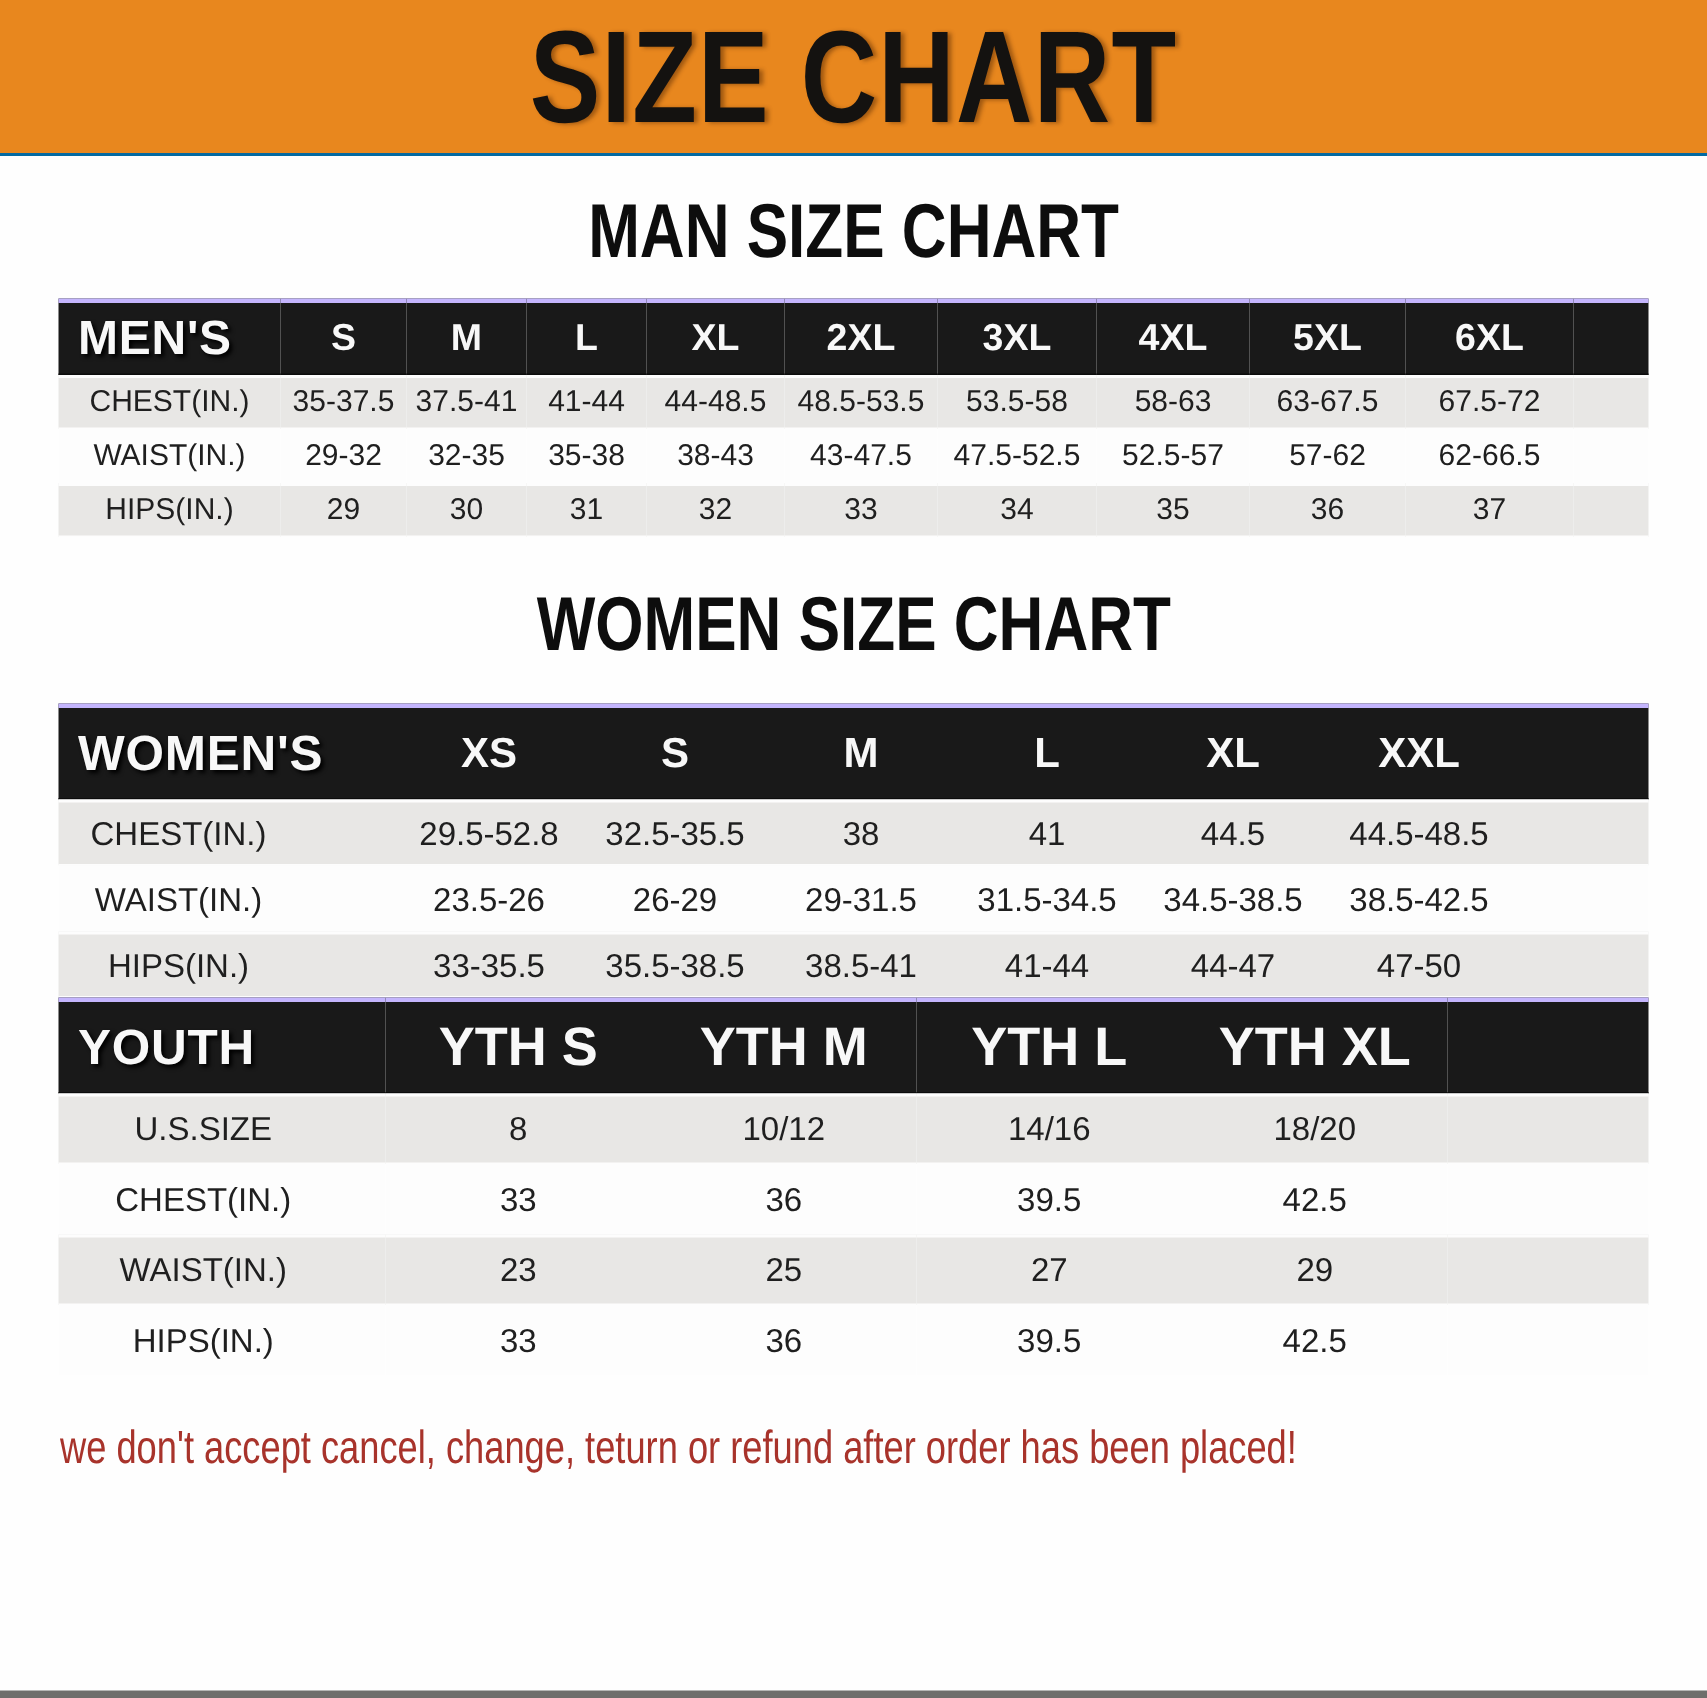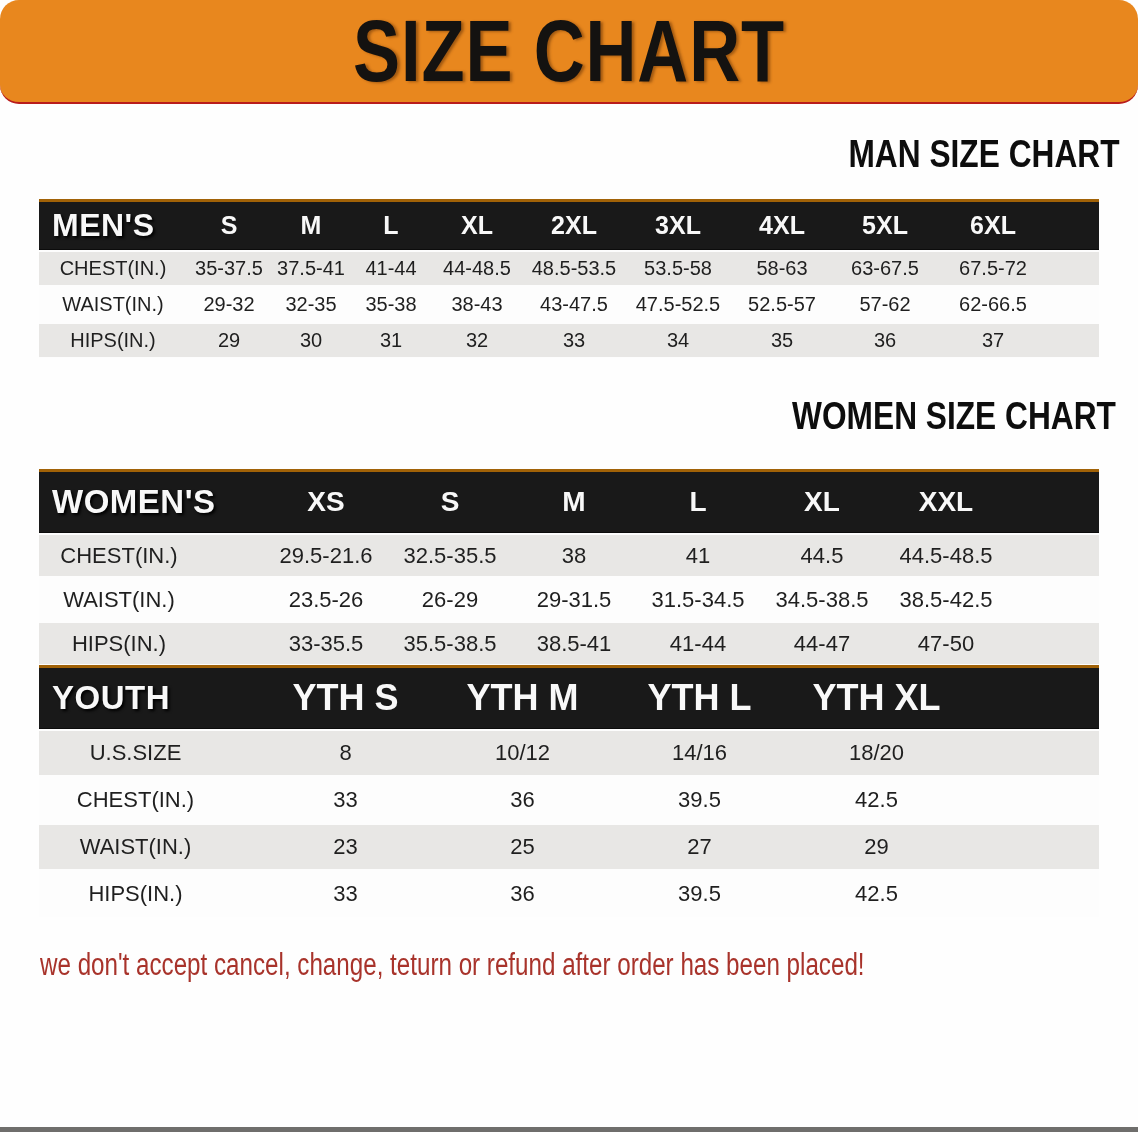--- a/index.html
+++ b/index.html
@@ -6,51 +6,50 @@
   body{
     width:1138px;height:1132px;
     background:#fefefe;
     font-family:"Liberation Sans",sans-serif;
     overflow:hidden;position:relative;
   }
   
   .banner{
     height:102px;background:#E8871E;
     display:flex;align-items:center;justify-content:center;
-    border-bottom:2px solid #b91c1c;
-    border-radius:19px;
+    border-bottom:2px solid #0369a1;
   }
   .banner-title{
     display:inline-block;white-space:nowrap;
     font-size:84px;font-weight:700;color:#141210;
     transform:scale(0.84,1.04);transform-origin:center;
     letter-spacing:1px;
     text-shadow:3px 1px 3px rgba(70,30,0,0.45);
   }
   
   .section-heading{
-    text-align:right;font-weight:700;color:#0d0d0d;
-    font-size:36px;line-height:55px;margin:0;
+    text-align:center;font-weight:700;color:#0d0d0d;
+    font-size:47px;line-height:55px;margin:0;
   }
   .section-heading .cond{
     display:inline-block;white-space:nowrap;
     transform:scale(0.88,1.08);transform-origin:center;
     letter-spacing:0px;
   }
   .h-man{margin:22px 0 18px;}
   .h-women{margin:30px 0 26px;}
   .h-youth{margin:46px 0 30px;}
   
   .size-table{
     border-collapse:separate;border-spacing:0;table-layout:fixed;
     width:1060px;margin-left:39px;
   }
   .size-table thead th{
     background:#191919;color:#f8f8f8;
-    border-top:3px solid #a16207;
+    border-top:3px solid #c4b5fd;
     border-bottom:1px solid #0c0c0c;
     vertical-align:middle;text-align:center;
     font-weight:700;
   }
   .size-table thead th.label-cell{
     text-align:left;padding-left:13px;
     text-shadow:2px 2px 3px #000;
     letter-spacing:0.5px;
   }
   .t-men  thead th{height:45px;font-size:25px;}
@@ -192,21 +191,21 @@
           <th class="size-cell">M</th>
           <th class="size-cell">L</th>
           <th class="size-cell">XL</th>
           <th class="size-cell">XXL</th>
           <th class="filler"></th>
         </tr>
       </thead>
       <tbody>
         <tr>
           <td class="row-label">CHEST(IN.)</td>
-          <td class="value-cell">29.5-21.6</td>
+          <td class="value-cell">29.5-52.8</td>
           <td class="value-cell">32.5-35.5</td>
           <td class="value-cell">38</td>
           <td class="value-cell">41</td>
           <td class="value-cell">44.5</td>
           <td class="value-cell">44.5-48.5</td>
           <td class="filler"></td>
         </tr>
         <tr>
           <td class="row-label">WAIST(IN.)</td>
           <td class="value-cell">23.5-26</td>

